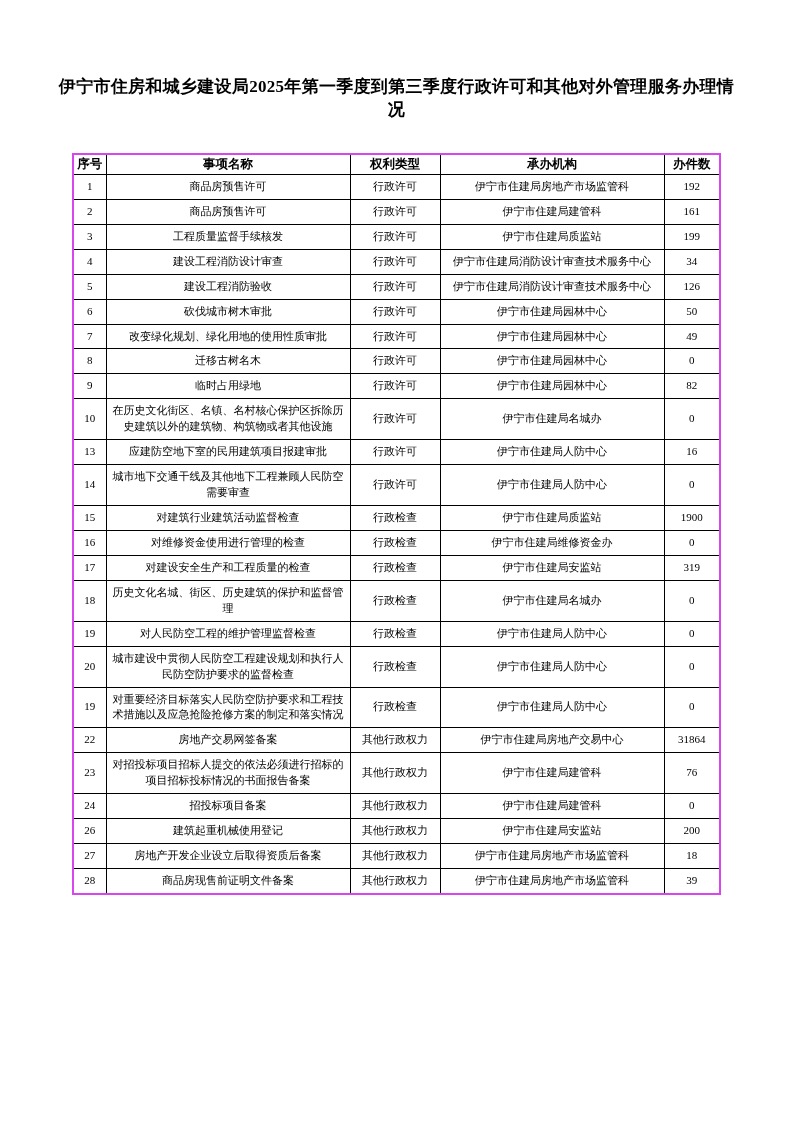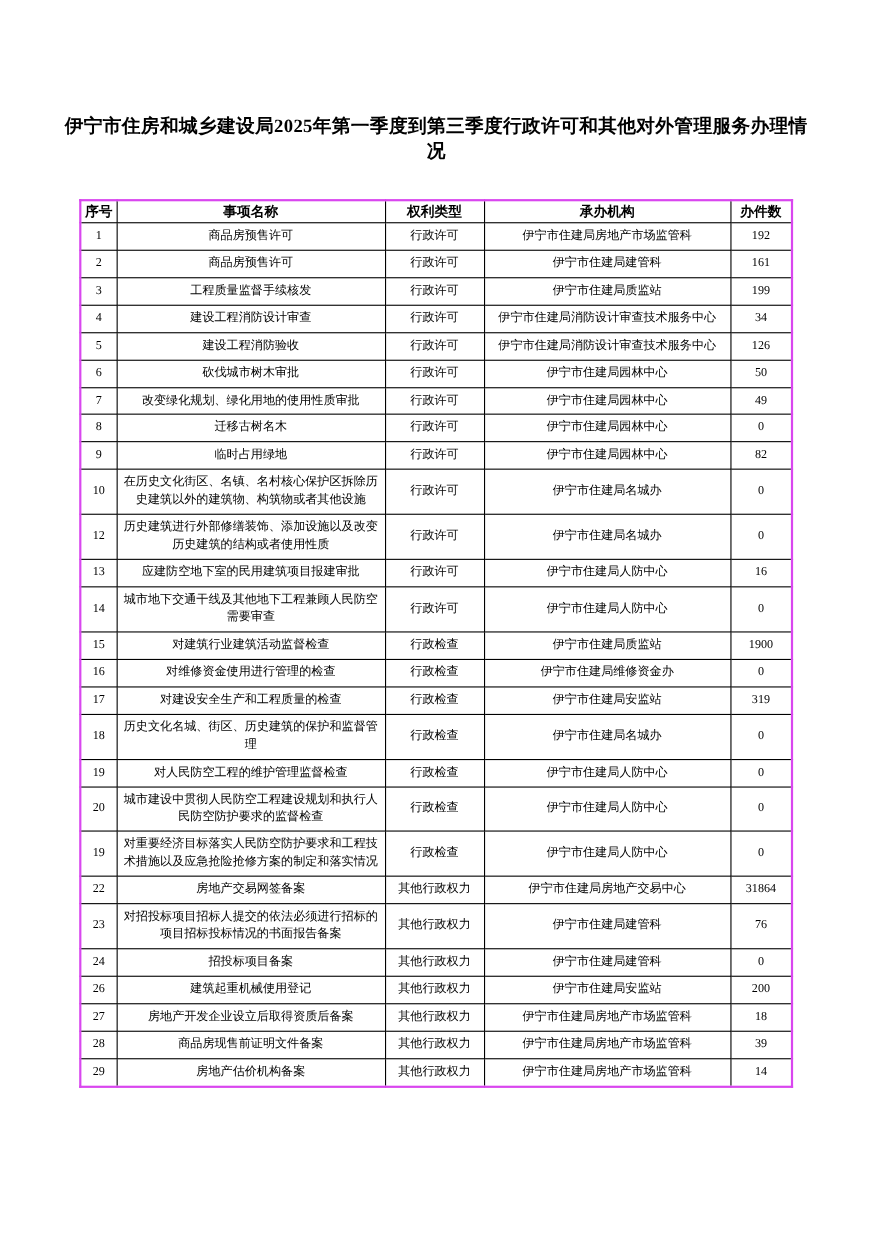--- a/index.html
+++ b/index.html
@@ -6,21 +6,21 @@
   html, body {
     background: #ffffff;
     font-family: "Liberation Serif", "DejaVu Serif", serif;
     color: #000000;
   }
   .page {
     width: 793px;
     height: 1122px;
     margin: 0 auto;
     background: #ffffff;
-    padding-top: 104px;
+    padding-top: 76px;
     overflow: hidden;
   }
   .doc-title {
     width: 680px;
     margin: 0 auto;
     text-align: center;
     font-size: 17px;
     font-weight: bold;
     line-height: 1.35;
     letter-spacing: 0.3px;
@@ -148,27 +148,20 @@
           <td>82</td>
         </tr>
         <tr>
           <td>10</td>
           <td>在历史文化街区、名镇、名村核心保护区拆除历史建筑以外的建筑物、构筑物或者其他设施</td>
           <td>行政许可</td>
           <td>伊宁市住建局名城办</td>
           <td>0</td>
         </tr>
         <tr>
-          <td>12</td>
-          <td>历史建筑进行外部修缮装饰、添加设施以及改变历史建筑的结构或者使用性质</td>
-          <td>行政许可</td>
-          <td>伊宁市住建局名城办</td>
-          <td>0</td>
-        </tr>
-        <tr>
           <td>13</td>
           <td>应建防空地下室的民用建筑项目报建审批</td>
           <td>行政许可</td>
           <td>伊宁市住建局人防中心</td>
           <td>16</td>
         </tr>
         <tr>
           <td>14</td>
           <td>城市地下交通干线及其他地下工程兼顾人民防空需要审查</td>
           <td>行政许可</td>
@@ -259,23 +252,16 @@
           <td>伊宁市住建局房地产市场监管科</td>
           <td>18</td>
         </tr>
         <tr>
           <td>28</td>
           <td>商品房现售前证明文件备案</td>
           <td>其他行政权力</td>
           <td>伊宁市住建局房地产市场监管科</td>
           <td>39</td>
         </tr>
-        <tr>
-          <td>29</td>
-          <td>房地产估价机构备案</td>
-          <td>其他行政权力</td>
-          <td>伊宁市住建局房地产市场监管科</td>
-          <td>14</td>
-        </tr>
       </tbody>
   </table>
 
 </div>
 
 </body></html>

